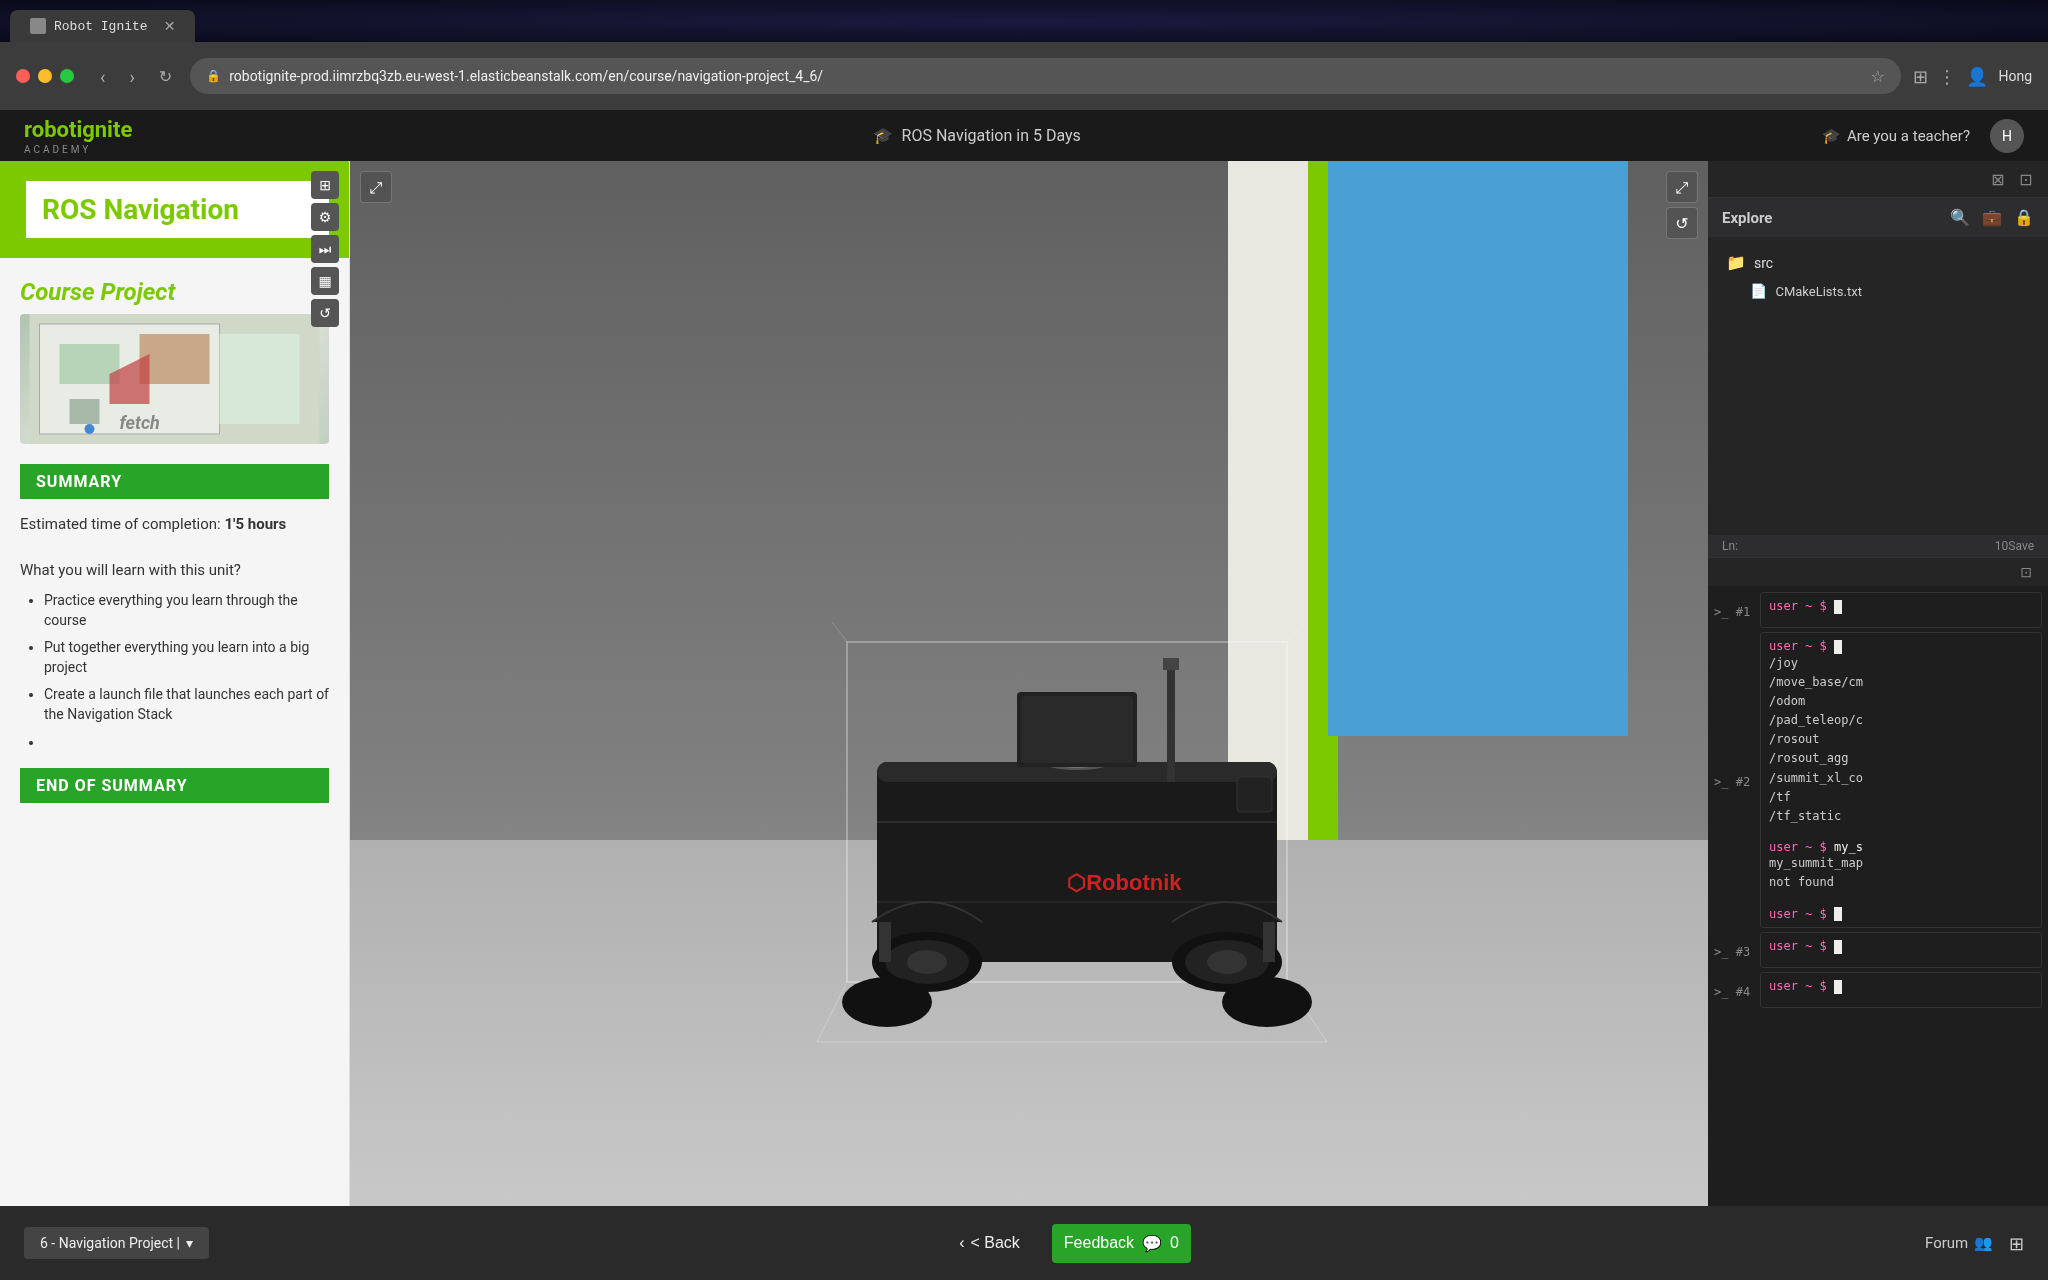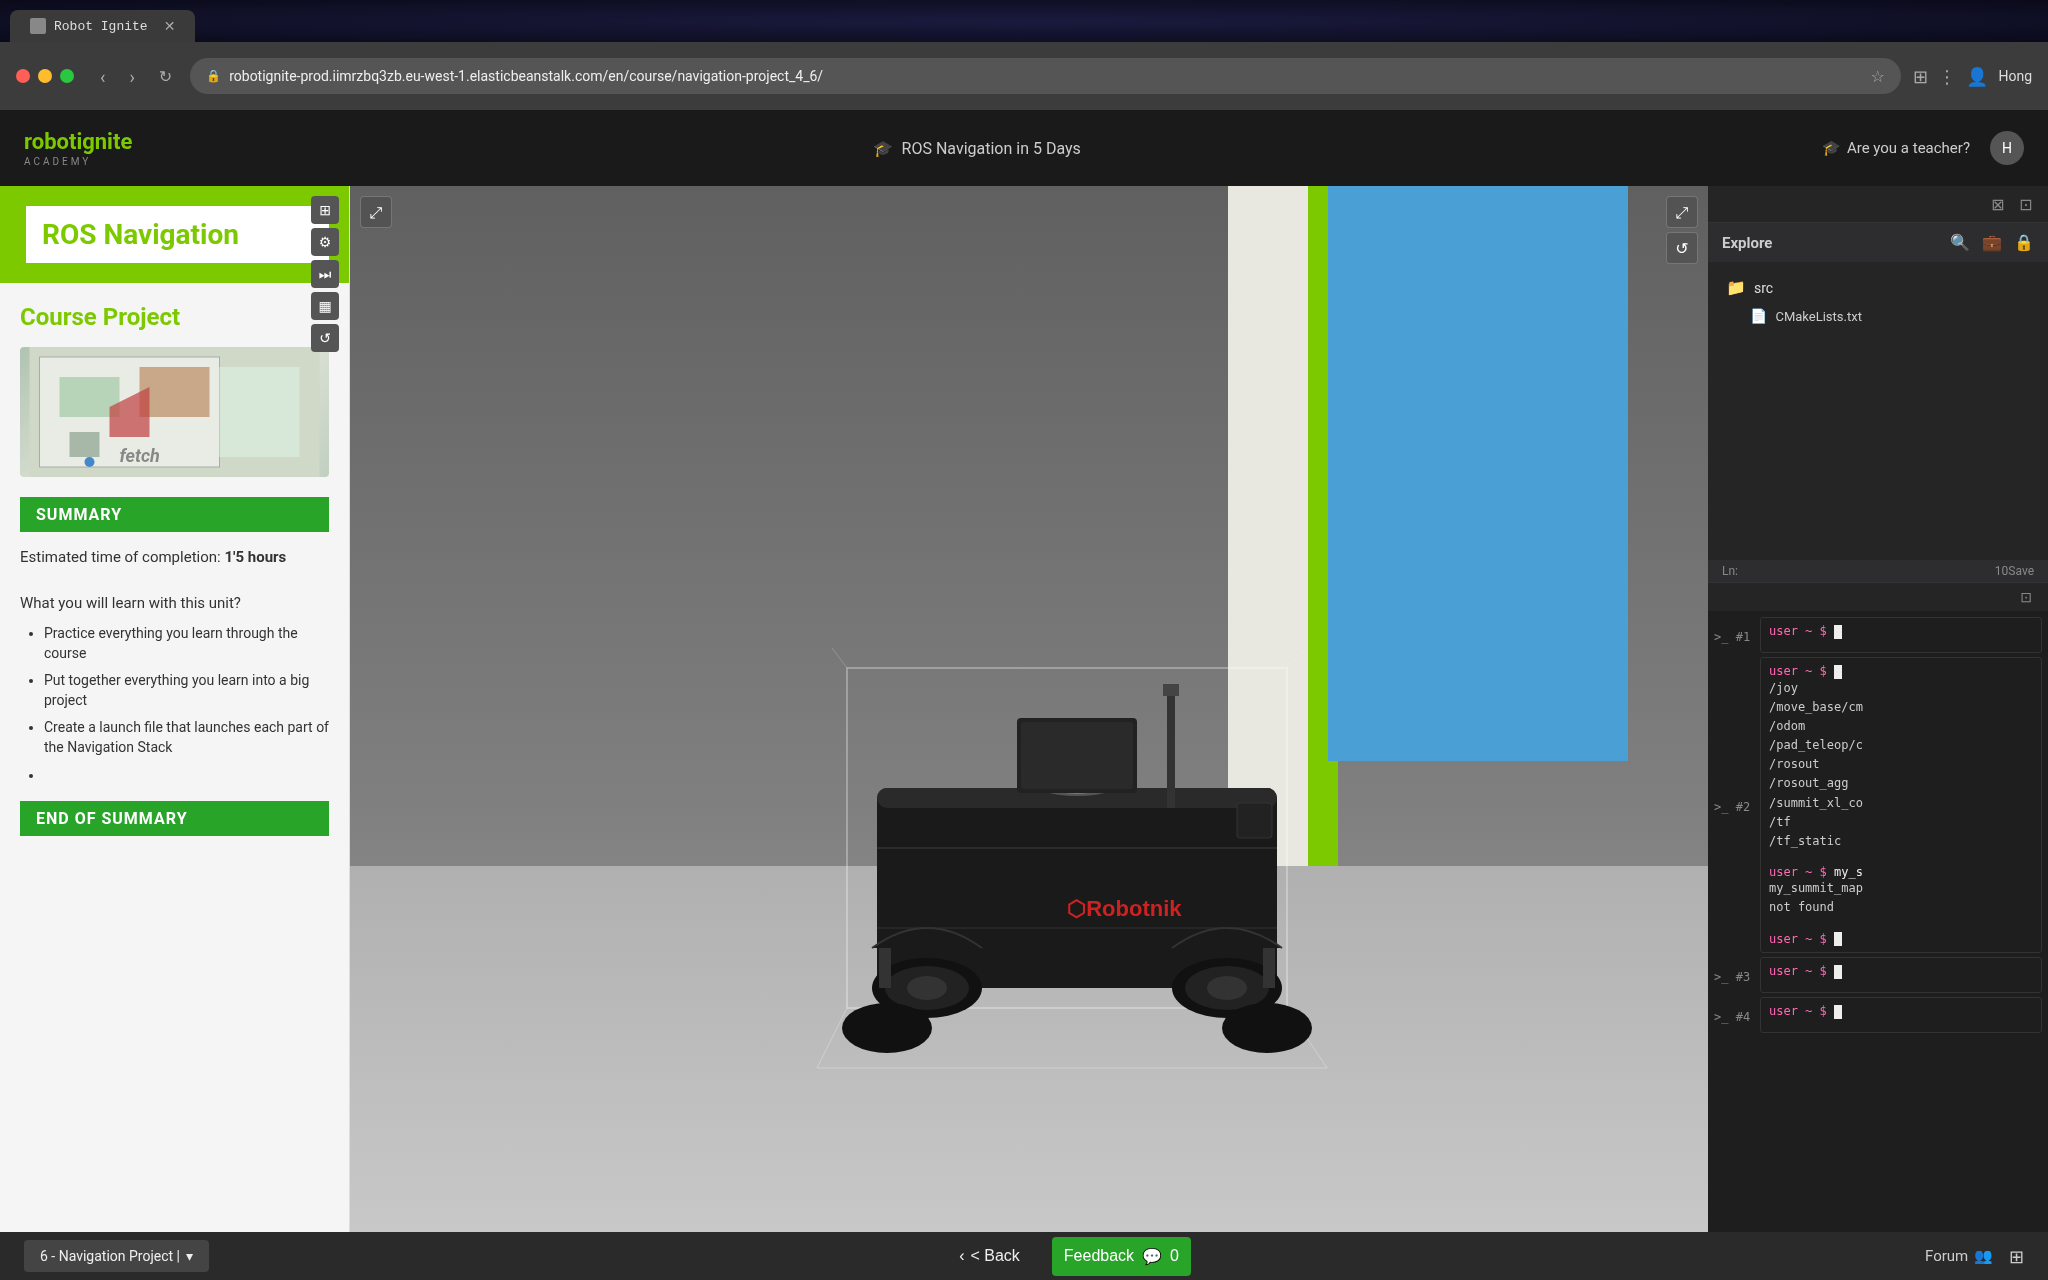--- a/index.html
+++ b/index.html
@@ -109,21 +109,21 @@
 
     
     .app-layout {
       display: flex;
       flex-direction: column;
       height: calc(1280px - 110px);
     }
 
     
     .app-header {
-      height: 76px;
+      height: 51px;
       background: #1a1a1a;
       display: flex;
       align-items: center;
       padding: 0 24px;
       justify-content: space-between;
     }
     .logo {
       display: flex;
       align-items: center;
     }
@@ -225,21 +225,22 @@
       padding: 12px 16px;
       border-left: 6px solid #7dc900;
     }
     .course-content {
       padding: 20px;
     }
     .course-project-title {
       font-size: 24px;
       color: #7dc900;
       font-weight: bold;
-      margin-bottom: 16px;
+      margin-bottom: 8px;
+      font-style: italic;
     }
     .course-image {
       width: 100%;
       height: 130px;
       background: #e0e0e0;
       margin-bottom: 20px;
       border-radius: 4px;
       overflow: hidden;
       position: relative;
     }
@@ -516,21 +517,21 @@
     .terminal-cursor {
       display: inline-block;
       width: 8px;
       height: 14px;
       background: #eee;
       vertical-align: middle;
     }
 
     
     .bottom-bar {
-      height: 48px;
+      height: 74px;
       background: #2a2a2a;
       display: flex;
       align-items: center;
       justify-content: space-between;
       padding: 0 24px;
     }
     .bottom-left {
       display: flex;
       align-items: center;
       gap: 8px;

